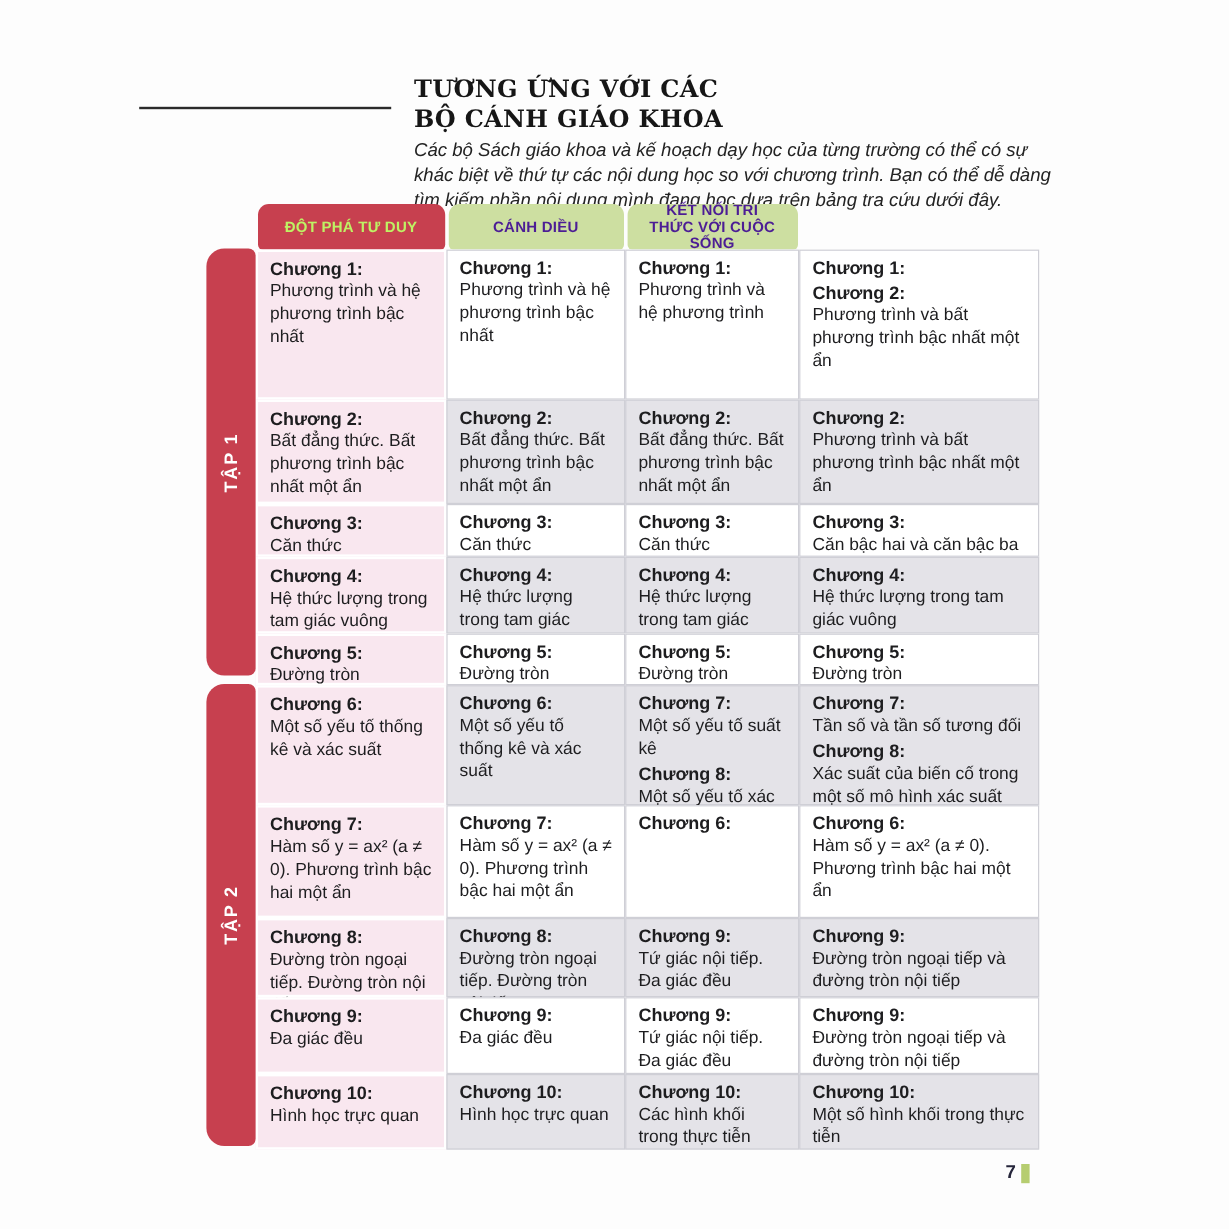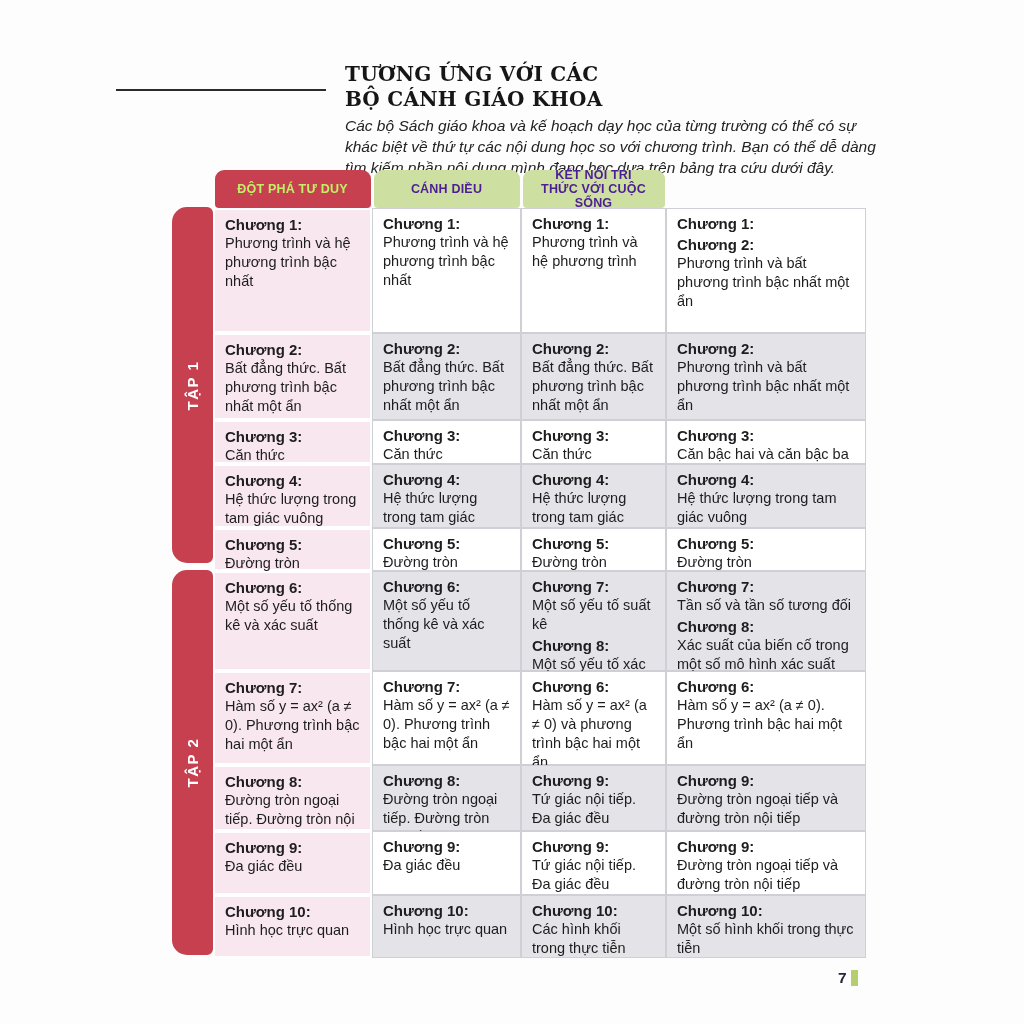--- a/index.html
+++ b/index.html
@@ -165,21 +165,21 @@
         <div class="blk"><b>Chương 7:</b><span>Tần số và tần số tương đối</span></div>
         <div class="blk"><b>Chương 8:</b><span>Xác suất của biến cố trong một số mô hình xác suất đơn giản</span></div>
       </div>
       <div class="cell pink" style="height: 94px;">
         <div class="blk"><b>Chương 7:</b><span>Hàm số y = ax² (a ≠ 0). Phương trình bậc hai một ẩn</span></div>
       </div>
       <div class="cell white" style="height: 94px;">
         <div class="blk"><b>Chương 7:</b><span>Hàm số y = ax² (a ≠ 0). Phương trình bậc hai một ẩn</span></div>
       </div>
       <div class="cell white" style="height: 94px;">
-        <div class="blk"><b>Chương 6:</b><span>Hàm số y = ax² (a ≠ 0) và phương trình bậc hai một ẩn</span></div>
+        <div class="blk"><b>Chương 6:</b></div>
       </div>
       <div class="cell white" style="height: 94px;">
         <div class="blk"><b>Chương 6:</b><span>Hàm số y = ax² (a ≠ 0). Phương trình bậc hai một ẩn</span></div>
       </div>
       <div class="cell pink" style="height: 66px;">
         <div class="blk"><b>Chương 8:</b><span>Đường tròn ngoại tiếp. Đường tròn nội tiếp</span></div>
       </div>
       <div class="cell gray" style="height: 66px;">
         <div class="blk"><b>Chương 8:</b><span>Đường tròn ngoại tiếp. Đường tròn nội tiếp</span></div>
       </div>

